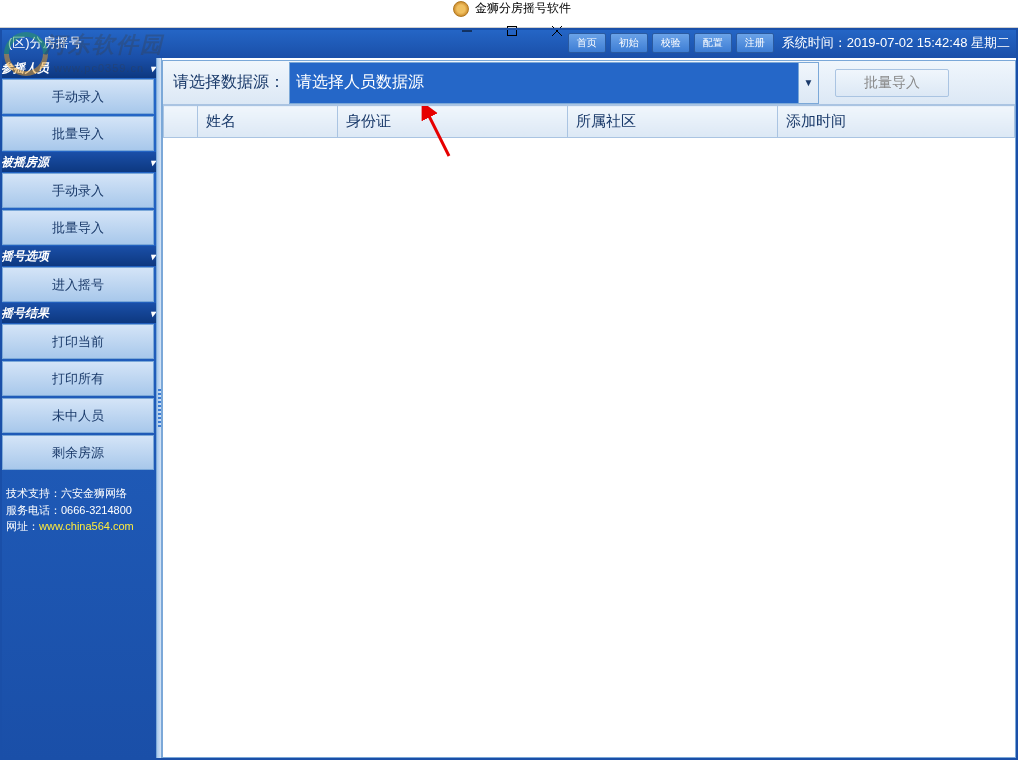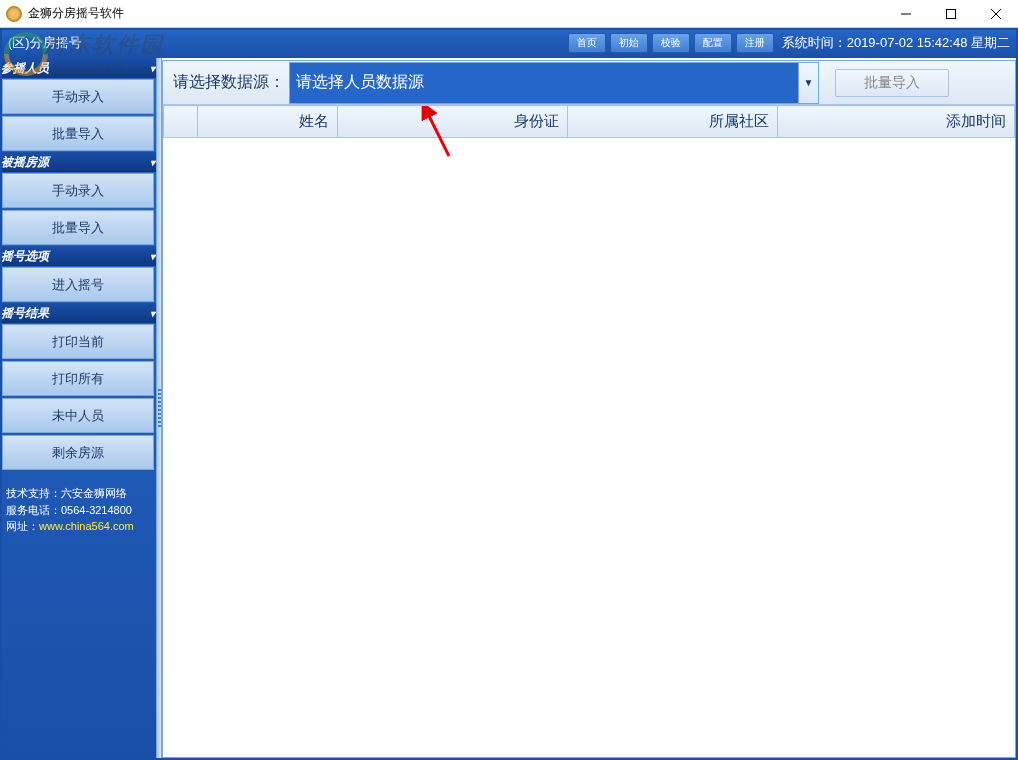--- a/index.html
+++ b/index.html
@@ -18,20 +18,21 @@
     }
     
     .title-bar {
       height: 28px;
       background: #fff;
       border-bottom: 1px solid #d0d0d0;
       display: flex;
       align-items: center;
       justify-content: space-between;
       padding-left: 6px;
+      flex-direction: column;
     }
     
     .title-left {
       display: flex;
       align-items: center;
       gap: 6px;
     }
     
     .app-icon {
       width: 16px;
@@ -253,21 +254,21 @@
       border-collapse: collapse;
     }
     
     .data-table th {
       background: linear-gradient(to bottom, #f0f6fc, #dce8f5);
       border: 1px solid #aac4e2;
       padding: 6px 8px;
       font-size: 15px;
       font-weight: normal;
       color: #1a3a6a;
-      text-align: right;
+      text-align: left;
       height: 23px;
     }
     
     .data-table th:first-child {
       width: 34px;
     }
     
     .watermark {
       position: absolute;
       top: 28px;
@@ -401,21 +402,21 @@
       <span>摇号结果</span>
       <span class="arrow">▾</span>
     </div>
     <div class="sidebar-item">打印当前</div>
     <div class="sidebar-item">打印所有</div>
     <div class="sidebar-item">未中人员</div>
     <div class="sidebar-item">剩余房源</div>
 
     <div class="sidebar-footer">
       <div><span>技术支持：</span><span>六安金狮网络</span></div>
-      <div><span>服务电话：</span><span>0564-3214800</span></div>
+      <div><span>服务电话：</span><span>0666-3214800</span></div>
       <div><span>网址：</span><a>www.china564.com</a></div>
     </div>
   </div>
 
   <div class="splitter">
     <div class="splitter-handle"></div>
   </div>
 
   <div class="content">
     <div class="filter-bar">

